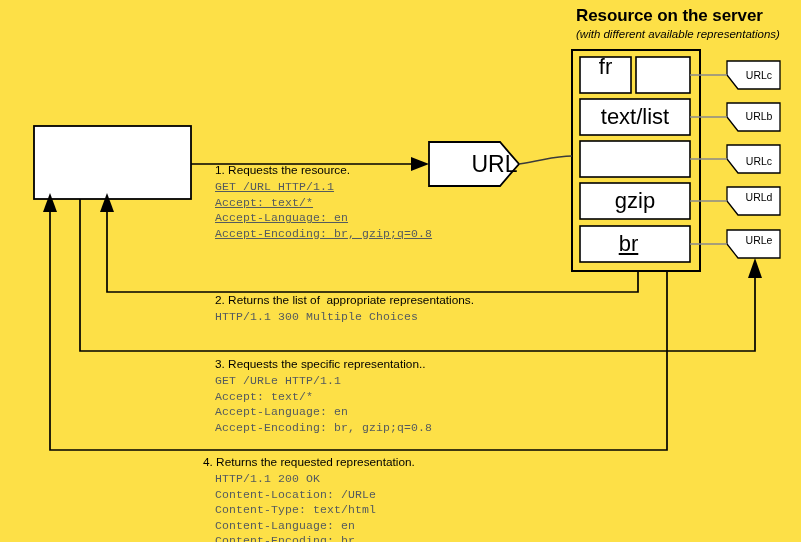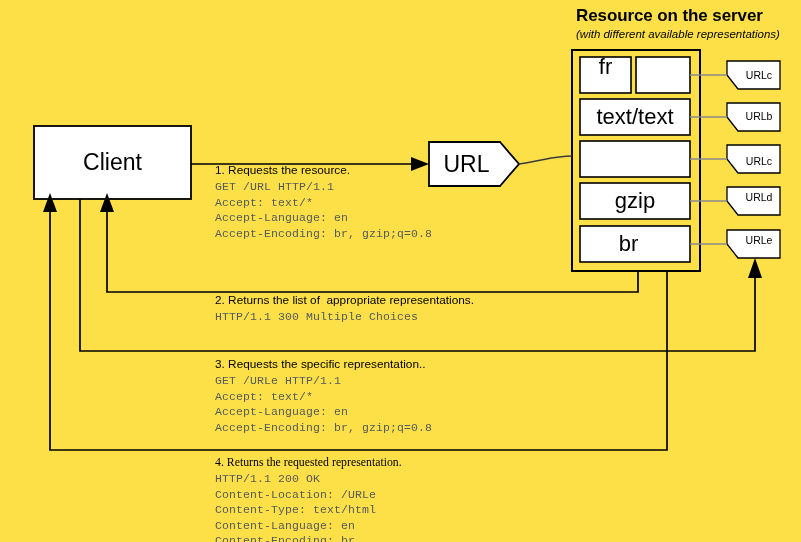--- a/index.html
+++ b/index.html
@@ -40,21 +40,21 @@
   }
   
   .box-label {
     position: absolute;
     display: flex;
     align-items: center;
     justify-content: center;
     color: #000;
   }
   .client-label { font-size: 23px; }
-  .url-label { font-size: 23px; }
+  .url-label { font-size: 23px; padding-left: 28px; }
   .rep-label { font-size: 22px; }
   .urltag-label { font-size: 10.5px; }
   .step-title {
     font-size: 11.8px;
     font-family: "Liberation Sans", sans-serif;
     color: #000;
     white-space: pre;
     line-height: 15px;
   }
   .step-body {
@@ -114,50 +114,49 @@
     <polyline points="80,199 80,351 755,351 755,272" fill="none" stroke="#000" stroke-width="1.7"></polyline>
     <path d="M 755 258 L 748 278 L 762 278 Z" fill="#000"></path>
 
     <polyline points="667,271 667,450 50,450 50,205" fill="none" stroke="#000" stroke-width="1.7"></polyline>
     <path d="M 50 193 L 43 212 L 57 212 Z" fill="#000"></path>
   </svg>
 
   <div class="lbl title-main" style="left:576px; top:6px;">Resource on the server</div>
   <div class="lbl title-sub" style="left:576px; top:28px;">(with different available representations)</div>
 
-  <div class="box-label client-label" style="left:34px; top:126px; width:157px; height:73px;">Client</div>
 
   <div class="box-label url-label" style="left:429px; top:142px; width:75px; height:44px;">URL</div>
 
   <div class="box-label rep-label" style="left:580px; top:49px; width:51px; height:36px;">fr</div>
-  <div class="box-label rep-label" style="left:580px; top:99px; width:110px; height:36px;">text/text</div>
+  <div class="box-label rep-label" style="left:580px; top:99px; width:110px; height:36px;">text/list</div>
   <div class="box-label rep-label" style="left:580px; top:183px; width:110px; height:36px;">gzip</div>
-  <div class="box-label rep-label" style="left:580px; top:226px; width:97px; height:36px;">br</div>
+  <div class="box-label rep-label" style="left:580px; top:226px; width:97px; height:36px;text-decoration:underline;">br</div>
 
   <div class="box-label urltag-label" style="left:737px; top:61px; width:44px; height:28px;">URLc</div>
   <div class="box-label urltag-label" style="left:737px; top:103px; width:44px; height:25px;">URLb</div>
   <div class="box-label urltag-label" style="left:737px; top:145px; width:44px; height:32px;">URLc</div>
   <div class="box-label urltag-label" style="left:737px; top:187px; width:44px; height:20px;">URLd</div>
   <div class="box-label urltag-label" style="left:737px; top:230px; width:44px; height:20px;">URLe</div>
 
   <div class="lbl step-title" style="left:215px; top:163px;">1. Requests the resource.</div>
-  <div class="lbl step-body" style="left:215px; top:179px;">GET /URL HTTP/1.1
+  <div class="lbl step-body" style="left:215px; top:179px;text-decoration:underline;">GET /URL HTTP/1.1
 Accept: text/*
 Accept-Language: en
 Accept-Encoding: br, gzip;q=0.8</div>
 
   <div class="lbl step-title" style="left:215px; top:293px;">2. Returns the list of  appropriate representations.</div>
   <div class="lbl step-body" style="left:215px; top:309px;">HTTP/1.1 300 Multiple Choices</div>
 
   <div class="lbl step-title" style="left:215px; top:357px;">3. Requests the specific representation..</div>
   <div class="lbl step-body" style="left:215px; top:373px;">GET /URLe HTTP/1.1
 Accept: text/*
 Accept-Language: en
 Accept-Encoding: br, gzip;q=0.8</div>
 
-  <div class="lbl step-title" style="left:215px; top:455px;font-family:Liberation Serif, serif;">4. Returns the requested representation.</div>
+  <div class="lbl step-title" style="left:203px; top:455px;">4. Returns the requested representation.</div>
   <div class="lbl step-body" style="left:215px; top:471px;">HTTP/1.1 200 OK
 Content-Location: /URLe
 Content-Type: text/html
 Content-Language: en
 Content-Encoding: br</div>
 
 </div>
 
 </body></html>

